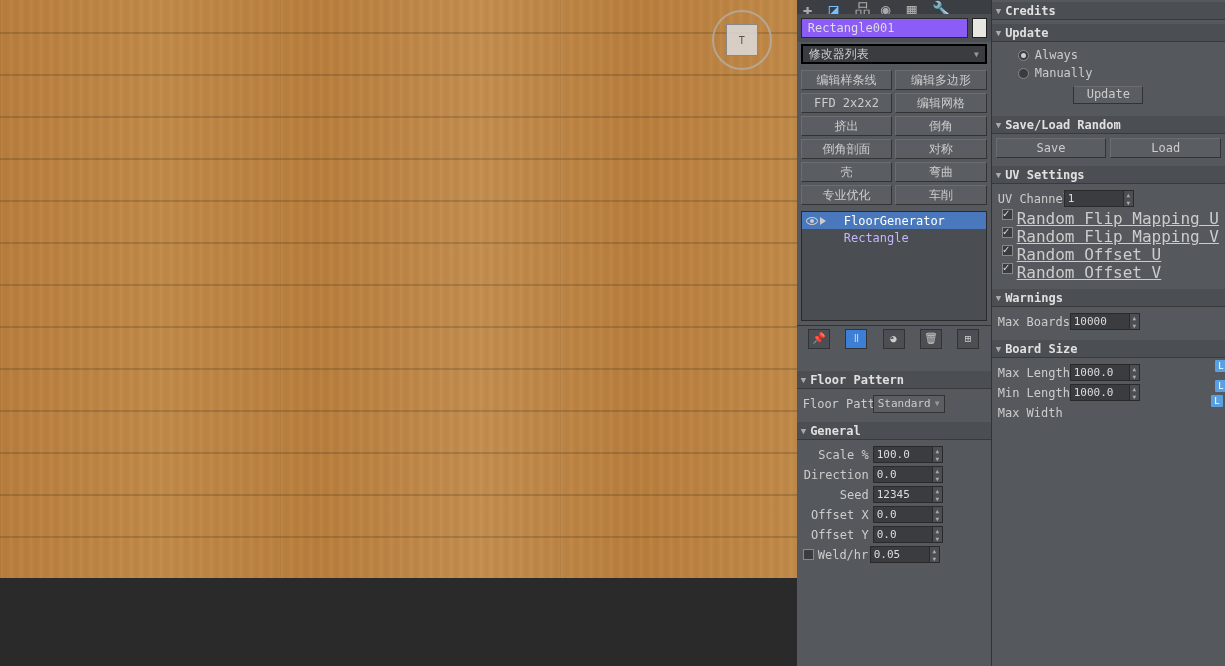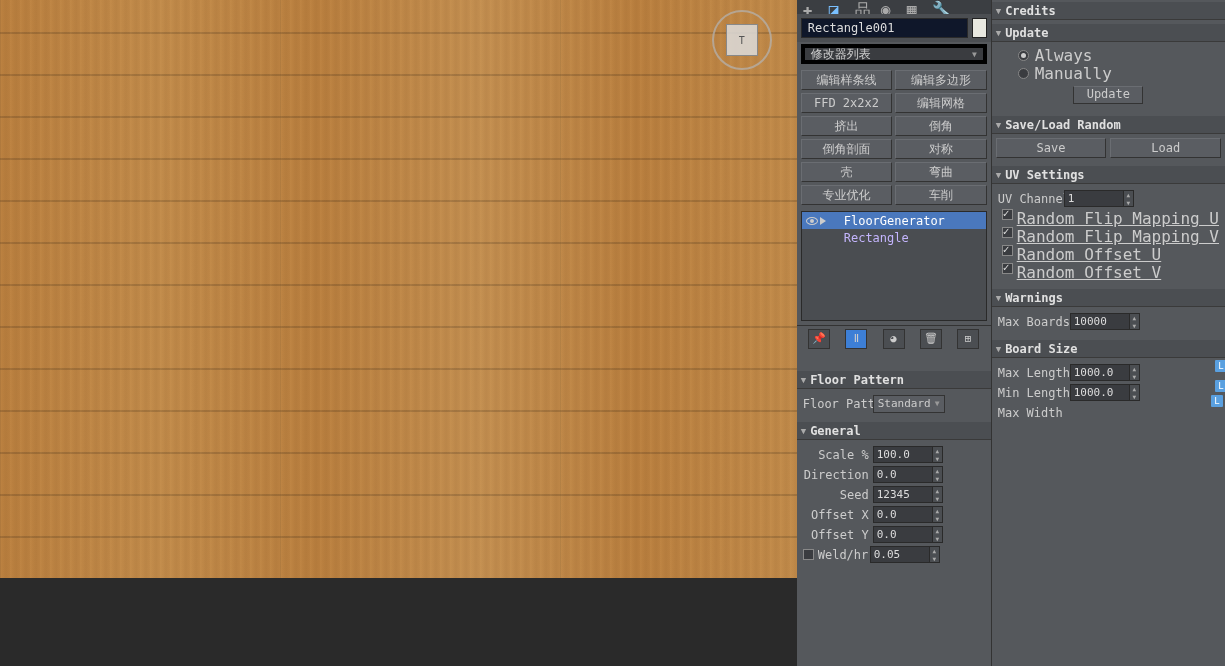--- a/index.html
+++ b/index.html
@@ -19,24 +19,24 @@
 .viewcube-face { position: absolute; top: 14px; left: 14px; width: 32px; height: 32px; background: rgba(220,220,220,0.85); border: 1px solid #888; display: flex; align-items: center; justify-content: center; font-size: 10px; color: #555; }
 
 .panels { flex: 1; display: flex; height: 666px; background: #55585c; }
 .panel-col { flex: 1; display: flex; flex-direction: column; overflow: hidden; }
 .panel-col.left { border-right: 1px solid #333; max-width: 195px; }
 
 .toolbar-top { height: 14px; background: #3b3e42; display: flex; align-items: center; gap: 12px; padding: 0 6px; }
 .tb-icon { width: 14px; height: 14px; color: #aaa; }
 
 .name-row { display: flex; gap: 4px; padding: 4px; background: #4b4e52; }
-.name-input { flex: 1; background: #0f172a; border: 1px solid #2a2a2a; color: #ddd; padding: 2px 6px; font-size: 12px; height: 20px; }
+.name-input { flex: 1; background: #8b5cf6; border: 1px solid #2a2a2a; color: #ddd; padding: 2px 6px; font-size: 12px; height: 20px; }
 .color-swatch { width: 20px; height: 20px; background: #e8e8e0; border: 1px solid #222; }
 
-.dropdown { margin: 2px 4px; background: #3a3c40; border: 4px solid #000000; color: #ccc; padding: 2px 6px; font-size: 12px; height: 20px; display: flex; align-items: center; justify-content: space-between; }
+.dropdown { margin: 2px 4px; background: #3a3c40; border: 2px solid #000000; color: #ccc; padding: 2px 6px; font-size: 12px; height: 20px; display: flex; align-items: center; justify-content: space-between; }
 .dd-arrow { font-size: 8px; color: #999; }
 
 .btn-grid { display: grid; grid-template-columns: 1fr 1fr; gap: 3px; padding: 4px; }
 .g-btn { background: #5a5d62; border: 1px solid #333; border-top-color: #6a6d72; border-left-color: #6a6d72; color: #ccc; font-size: 12px; padding: 2px 4px; text-align: center; height: 20px; line-height: 15px; cursor: pointer; }
 
 .stack-list { margin: 2px 4px 4px; background: #4a4d51; border: 1px solid #2a2a2a; height: 110px; }
 .stack-row { display: flex; align-items: center; height: 17px; font-size: 12px; color: #c4b5fd; }
 .stack-row.sel { background: #4a78bd; color: #fff; }
 .stack-icons { width: 38px; display: flex; gap: 2px; padding-left: 4px; align-items: center; }
 .eye-ic { width: 12px; height: 8px; border: 1px solid #ccc; border-radius: 50%; position: relative; }
@@ -57,21 +57,21 @@
 .param-lbl { text-align: right; padding-right: 4px; font-size: 12px; color: #ccc; white-space: nowrap; overflow: hidden; }
 .param-lbl.w1 { width: 70px; }
 .param-lbl.w2 { width: 72px; }
 .spinner { flex: 1; display: flex; background: #3a3c40; border: 1px solid #2a2a2a; height: 17px; max-width: 70px; }
 .spinner input { flex: 1; background: transparent; border: none; color: #ddd; font-size: 11px; padding: 0 3px; width: 100%; }
 .spin-btns { width: 10px; display: flex; flex-direction: column; }
 .spin-btn { flex: 1; background: #4b4e52; border-left: 1px solid #2a2a2a; font-size: 6px; color: #aaa; display: flex; align-items: center; justify-content: center; cursor: pointer; }
 
 .credits-text { text-align: center; font-size: 12px; color: #ccc; line-height: 1.4; padding: 4px 0; }
 
-.radio-row { display: flex; align-items: center; height: 18px; padding-left: 20px; font-size: 16px; color: #ccc; }
+.radio-row { display: flex; align-items: center; height: 18px; padding-left: 20px; font-size: 12px; color: #ccc; }
 .radio { width: 11px; height: 11px; border-radius: 50%; border: 1px solid #888; background: #3a3c40; margin-right: 6px; position: relative; }
 .radio.checked::after { content: ""; position: absolute; top: 2px; left: 2px; width: 5px; height: 5px; border-radius: 50%; background: #ccc; }
 
 .wide-btn { display: block; margin: 4px auto; width: 70px; height: 18px; background: #5a5d62; border: 1px solid #333; border-top-color: #6a6d72; color: #ccc; font-size: 12px; text-align: center; line-height: 15px; cursor: pointer; }
 
 .btn-pair { display: flex; gap: 4px; padding: 4px; }
 .btn-pair .g-btn { flex: 1; }
 
 .check-row { display: flex; align-items: flex-start; height: 18px; font-size: 16px; color: #ccc; padding-left: 4px; white-space: nowrap; overflow: hidden; text-decoration: underline; }
 .chk { width: 11px; height: 11px; background: #3a3c40; border: 1px solid #888; margin-right: 4px; position: relative; flex-shrink: 0; }

